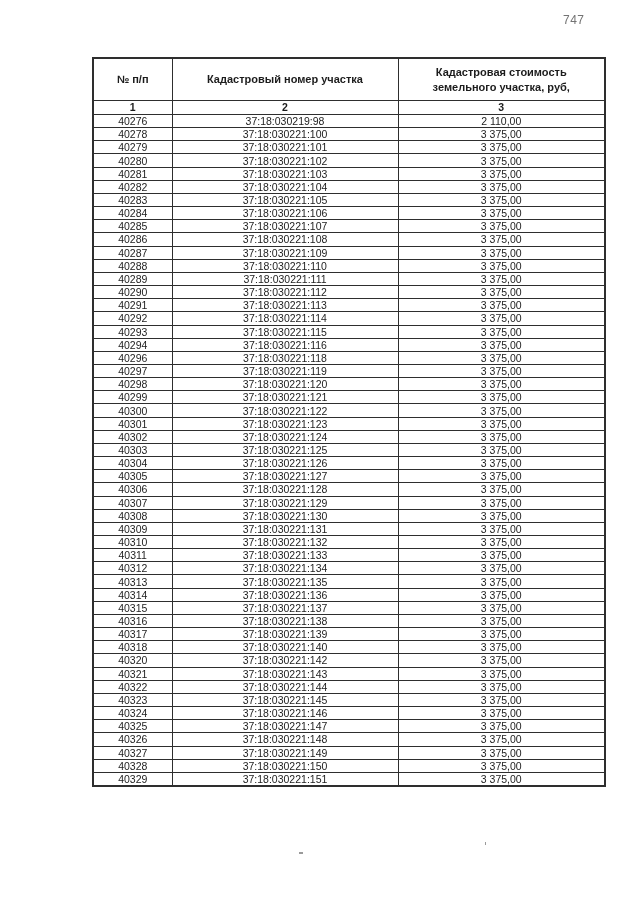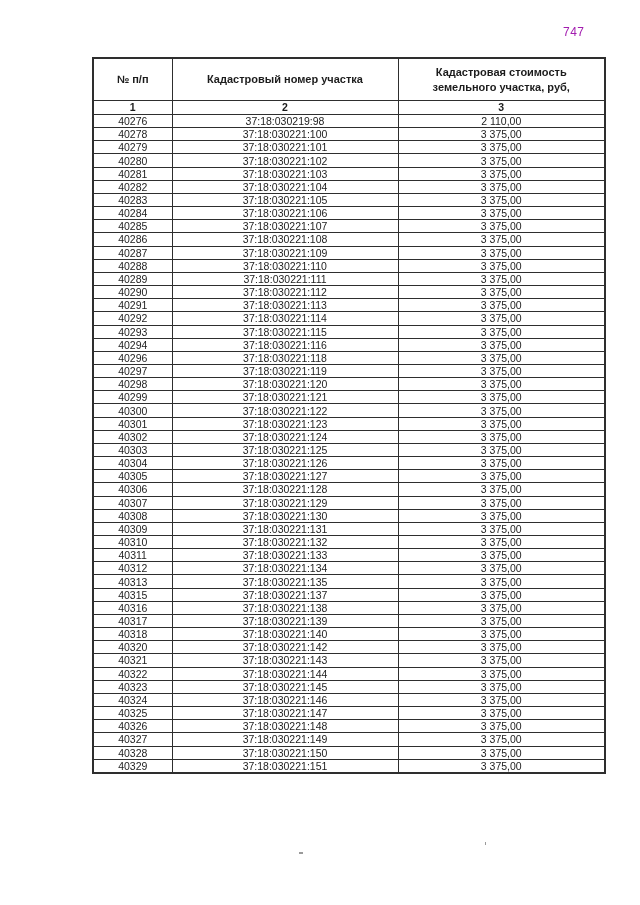--- a/index.html
+++ b/index.html
@@ -10,25 +10,25 @@
     width: 640px;
     height: 905px;
     position: relative;
     background: #ffffff;
     font-family: "Liberation Sans", sans-serif;
     color: #1c1c1c;
     overflow: hidden;
   }
   .page-number {
     position: absolute;
-    top: 25px;
+    top: 13px;
     left: 563px;
     font-size: 12px;
     letter-spacing: 0.5px;
-    color: #a21caf;
+    color: #737373;
   }
   table.cadastral {
     position: absolute;
     left: 92px;
     top: 57px;
     width: 512px;
     border-collapse: collapse;
     table-layout: fixed;
     font-size: 10.5px;
     color: #1c1c1c;
@@ -271,20 +271,25 @@
         <td>40312</td>
         <td>37:18:030221:134</td>
         <td>3 375,00</td>
       </tr>
       <tr>
         <td>40313</td>
         <td>37:18:030221:135</td>
         <td>3 375,00</td>
       </tr>
       <tr>
+        <td>40314</td>
+        <td>37:18:030221:136</td>
+        <td>3 375,00</td>
+      </tr>
+      <tr>
         <td>40315</td>
         <td>37:18:030221:137</td>
         <td>3 375,00</td>
       </tr>
       <tr>
         <td>40316</td>
         <td>37:18:030221:138</td>
         <td>3 375,00</td>
       </tr>
       <tr>

